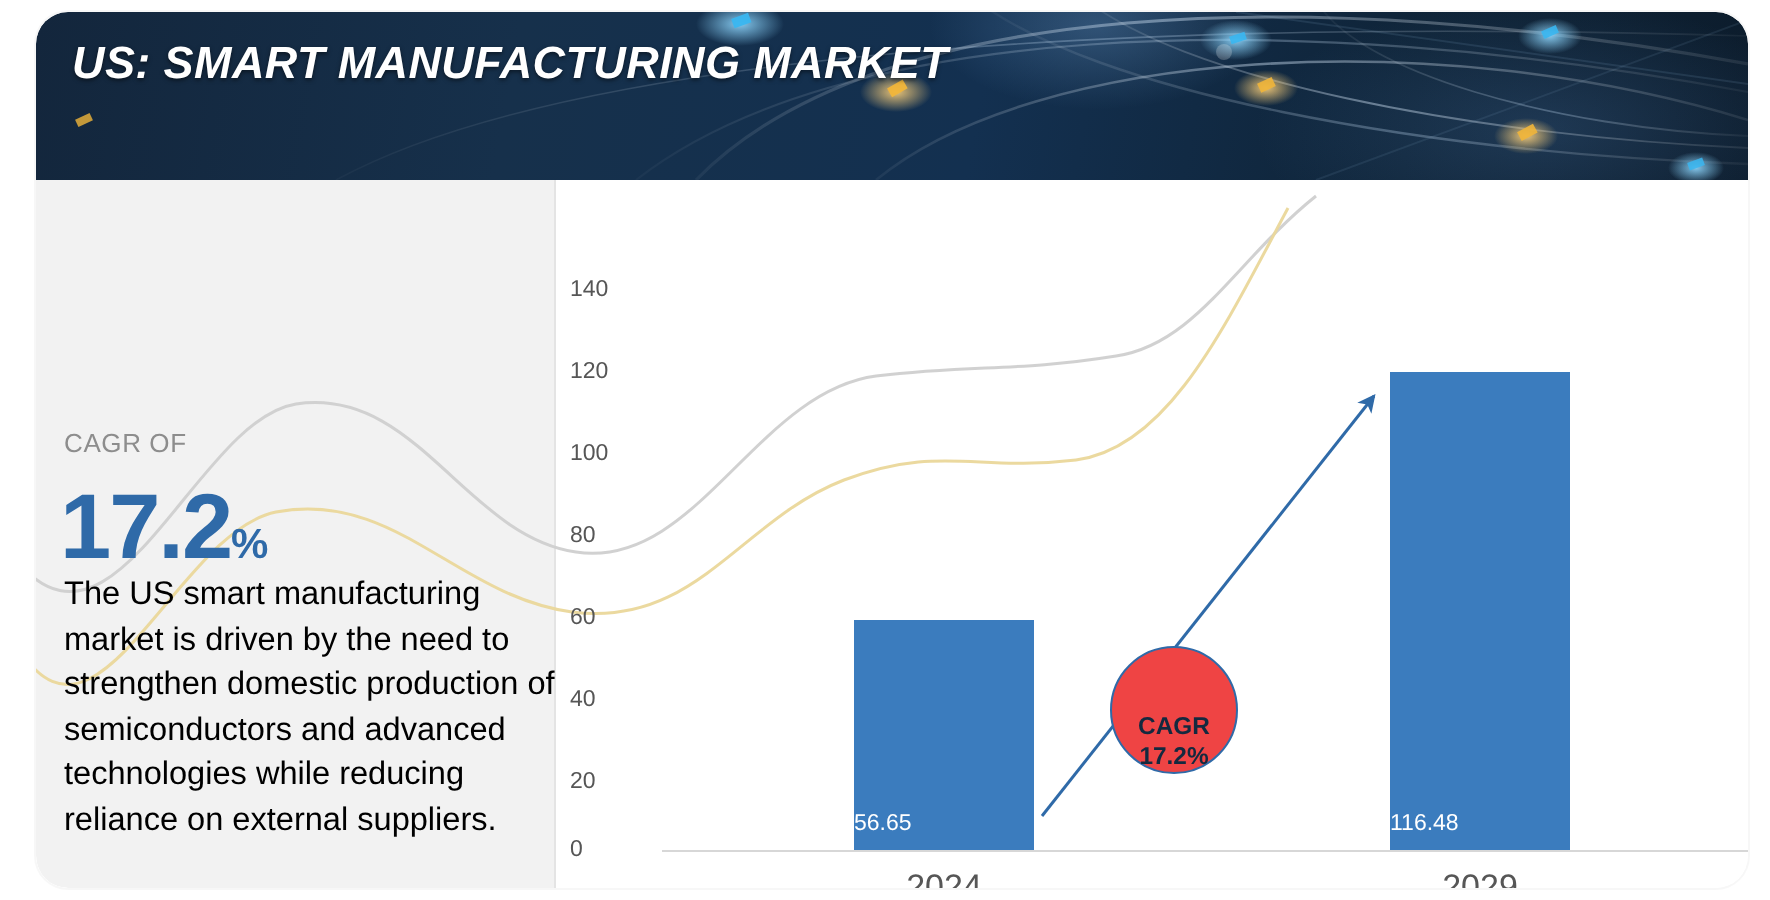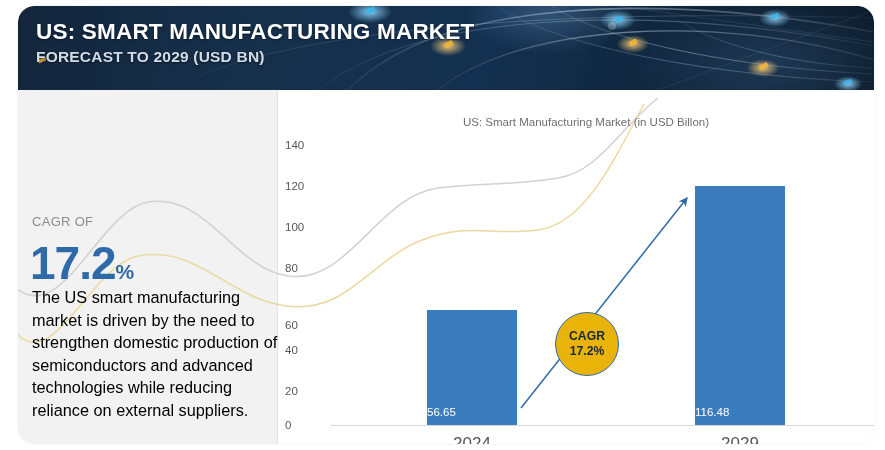--- a/index.html
+++ b/index.html
@@ -23,21 +23,21 @@
   .header{
     position:absolute;left:0;top:0;width:856px;height:84px;
     border-radius:16px 16px 0 0;
     background:
       radial-gradient(120px 60px at 62% 8%, rgba(120,170,220,0.30), rgba(0,0,0,0) 70%),
       radial-gradient(200px 90px at 88% 70%, rgba(90,140,200,0.22), rgba(0,0,0,0) 72%),
       linear-gradient(100deg,#13263c 0%,#16304b 28%,#133050 55%,#0f2438 80%,#0c1c2c 100%);
     overflow:hidden;
   }
   .header .arcs{position:absolute;left:0;top:0;width:856px;height:84px;}
-  .htext{position:absolute;left:18px;top:13px;z-index:3;}
+  .htext{position:absolute;left:18px;top:13px;z-index:3;font-style:italic;}
   .htitle{
     color:#ffffff;font-size:22.5px;font-weight:bold;letter-spacing:0.2px;
     line-height:26px;white-space:nowrap;
     text-shadow:0 1px 2px rgba(0,0,0,0.5);
   }
   .hsub{
     color:#d2dce6;font-size:15.5px;font-weight:bold;letter-spacing:0.2px;
     line-height:20px;margin-top:2px;white-space:nowrap;
     text-shadow:0 1px 2px rgba(0,0,0,0.5);
   }
@@ -86,25 +86,25 @@
     width:120px;white-space:nowrap;
   }
   .axisline{position:absolute;left:54px;top:335px;width:543px;height:1px;background:#d7d7d7;}
 
   .bar{position:absolute;background:#3b7cbe;}
   .barlabel{
     position:absolute;color:#ffffff;font-size:11.5px;text-align:left;white-space:nowrap;
   }
 
   .bubble{
-    position:absolute;left:278px;top:222px;width:62px;height:62px;
+    position:absolute;left:278px;top:233px;width:62px;height:62px;
     border-radius:50%;
-    background:#eab308;border:1.6px solid #2f6aa8;
+    background:#ef4444;border:1.6px solid #2f6aa8;
     z-index:6;
-    display:flex;flex-direction:column;align-items:center;justify-content:center;
+    display:flex;flex-direction:column;align-items:center;justify-content:flex-end;
   }
   .bubble span{color:#14293f;font-size:12.2px;font-weight:bold;line-height:15px;}
   .arrowsvg{position:absolute;left:0;top:0;width:597px;height:354px;z-index:5;}
 </style>
 </head>
 <body>
 
 <div class="frame">
   <div class="card">
 
@@ -151,21 +151,20 @@
         <rect x="753" y="8" width="8" height="4" fill="#39b6f0" opacity="0.9" transform="rotate(-24 757 10)"></rect>
         <rect x="826" y="74" width="8" height="4" fill="#39b6f0" opacity="0.85" transform="rotate(-20 830 76)"></rect>
         <rect x="426" y="36" width="9" height="5" fill="#f0b53a" opacity="0.95" transform="rotate(-30 430 38)"></rect>
         <rect x="611" y="34" width="8" height="5" fill="#f0b53a" opacity="0.9" transform="rotate(-25 615 36)"></rect>
         <rect x="741" y="58" width="9" height="5" fill="#f0b53a" opacity="0.9" transform="rotate(-28 745 60)"></rect>
         <rect x="20" y="52" width="8" height="4" fill="#f0b53a" opacity="0.8" transform="rotate(-25 24 54)"></rect>
         <circle cx="594" cy="20" r="4" fill="#ffffff" opacity="0.22"></circle>
       </svg>
       <div class="htext">
         <div class="htitle">US: SMART MANUFACTURING MARKET</div>
-        <div class="hsub">FORECAST TO 2029 (USD BN)</div>
       </div>
     </div>
 
     <div class="body">
 
       <div class="leftpanel"></div>
       <div class="divider"></div>
 
       <svg class="bgwaves" viewBox="0 0 856 354" preserveAspectRatio="none">
         <path d="M-10,190 C40,250 80,120 130,112 C190,103 215,178 270,186
@@ -174,27 +173,26 @@
         <path d="M-10,232 C30,300 70,176 120,166 C180,155 210,208 268,216
                  C330,224 352,170 404,150 C452,132 470,146 520,140
                  C566,134 594,74 626,14" fill="none" stroke="#ead79a" stroke-width="1.5" opacity="0.95"></path>
       </svg>
 
       <div class="cagr-of">CAGR OF</div>
       <div class="cagr-num"><span>17.2</span><span class="pct">%</span></div>
       <div class="desc">The US smart manufacturing market is driven by the need to strengthen domestic production of semiconductors and advanced technologies while reducing reliance on external suppliers.</div>
 
       <div class="chart">
-        <div class="chart-title">US: Smart Manufacturing Market (in USD Billon)</div>
 
         <div class="ytick" style="left:8px;top:49px;">140</div>
         <div class="ytick" style="left:8px;top:90px;">120</div>
         <div class="ytick" style="left:8px;top:131px;">100</div>
         <div class="ytick" style="left:8px;top:172px;">80</div>
-        <div class="ytick" style="left:8px;top:213px;margin-top:16px;">60</div>
+        <div class="ytick" style="left:8px;top:213px;">60</div>
         <div class="ytick" style="left:8px;top:254px;">40</div>
         <div class="ytick" style="left:8px;top:295px;">20</div>
         <div class="ytick" style="left:8px;top:329px;">0</div>
 
         <div class="axisline"></div>
 
         <div class="bar" style="left:150px;top:220px;width:90px;height:115px;"></div>
         <div class="barlabel" style="left:150px;top:316px;width:90px;">56.65</div>
 
         <div class="bar" style="left:418px;top:96px;width:90px;height:239px;"></div>

